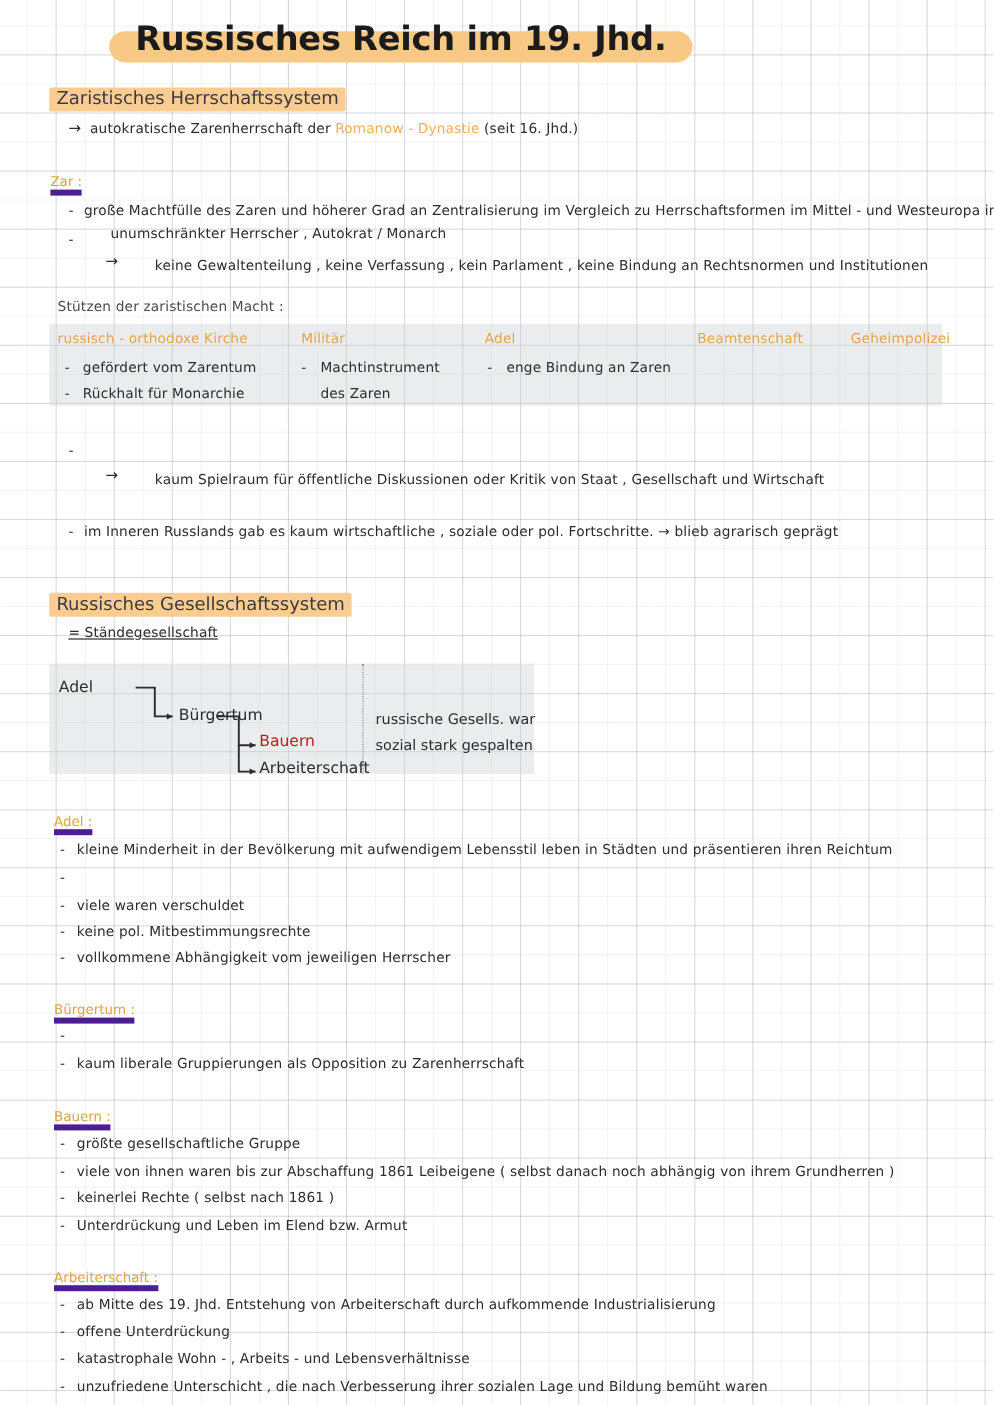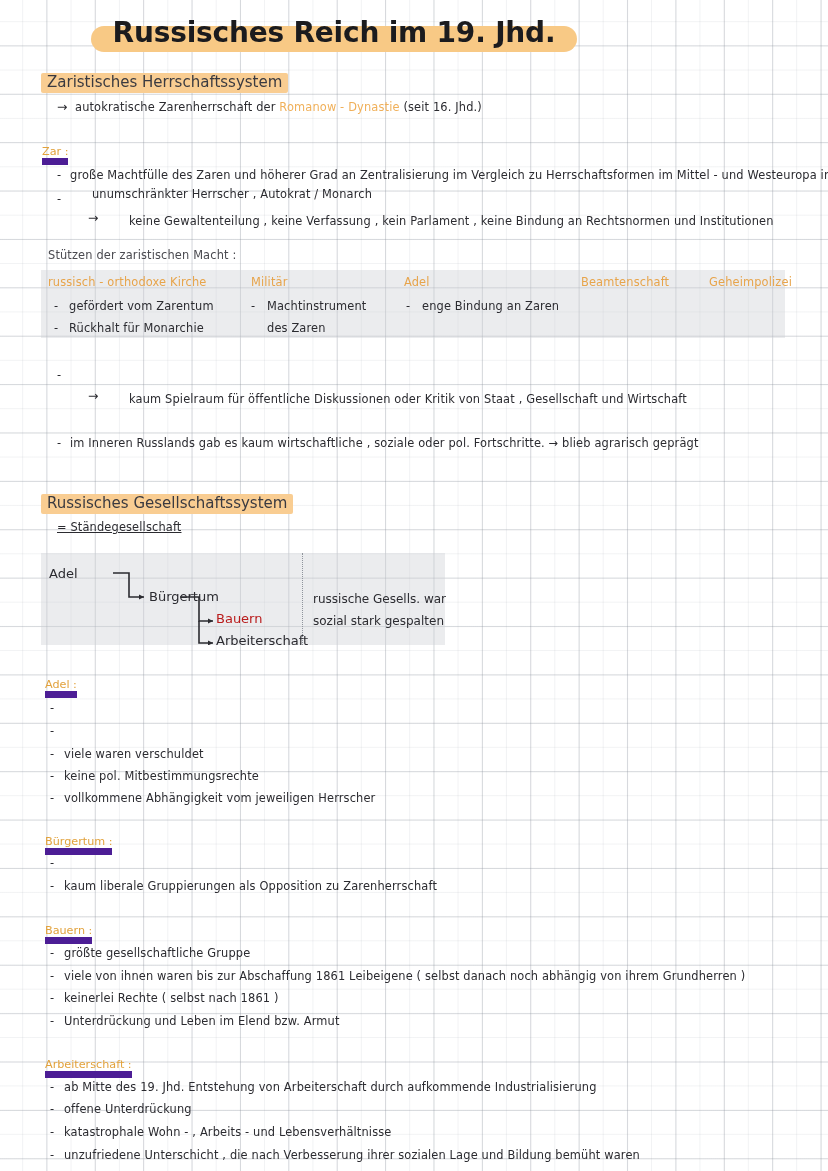--- a/index.html
+++ b/index.html
@@ -68,21 +68,21 @@
     padding:1px 6px 2px 6px;
     background:#f9cd92;border-radius:2px;
     white-space:nowrap;line-height:1.15;
   }
 
   
   .sub-head{
     position:absolute;
     font-family:"DejaVu Sans", sans-serif;
     font-size:11.2px;color:#e2a23c;
-    border-bottom:7px solid #4c1d95;
+    border-bottom:5px solid #4c1d95;
     padding-bottom:1px;white-space:nowrap;line-height:1;
   }
 
   
   .orange{color:#f0b05a;}
 
   
   .dash{position:absolute;color:#2b2b30;font-size:11.4px;line-height:1;}
   .arrow{position:absolute;color:#2b2b30;font-size:12.5px;line-height:1;}
 
@@ -182,20 +182,21 @@
   <div class="abs" style="left:149px;top:589px;font-size:13px;color:#2b2b30;font-family:'DejaVu Sans',sans-serif;">Bürgertum</div>
   <div class="abs" style="left:216px;top:611px;font-size:13px;color:#b91c1c;font-family:'DejaVu Sans',sans-serif;">Bauern</div>
   <div class="abs" style="left:216px;top:633px;font-size:13px;color:#2b2b30;font-family:'DejaVu Sans',sans-serif;">Arbeiterschaft</div>
 
   <div class="abs" style="left:313px;top:592px;font-size:12px;color:#2b2b30;font-family:'DejaVu Sans',sans-serif;">russische Gesells. war</div>
   <div class="abs" style="left:313px;top:614px;font-size:12px;color:#2b2b30;font-family:'DejaVu Sans',sans-serif;">sozial stark  gespalten</div>
 
   <div class="sub-head" style="left:45px;top:679px;">Adel :</div>
 
   <div class="dash" style="left:50px;top:703px;">-</div>
+  <div class="hw abs" style="left:64px;top:703px;">kleine Minderheit in der Bevölkerung mit aufwendigem Lebensstil  leben in Städten und präsentieren ihren Reichtum</div>
   <div class="dash" style="left:50px;top:726px;">-</div>
   <div class="dash" style="left:50px;top:749px;">-</div>
   <div class="hw abs" style="left:64px;top:749px;">viele waren verschuldet</div>
   <div class="dash" style="left:50px;top:771px;">-</div>
   <div class="hw abs" style="left:64px;top:771px;">keine pol. Mitbestimmungsrechte</div>
   <div class="dash" style="left:50px;top:793px;">-</div>
   <div class="hw abs" style="left:64px;top:793px;">vollkommene Abhängigkeit vom jeweiligen Herrscher</div>
 
   <div class="sub-head" style="left:45px;top:836px;">Bürgertum :</div>
 

